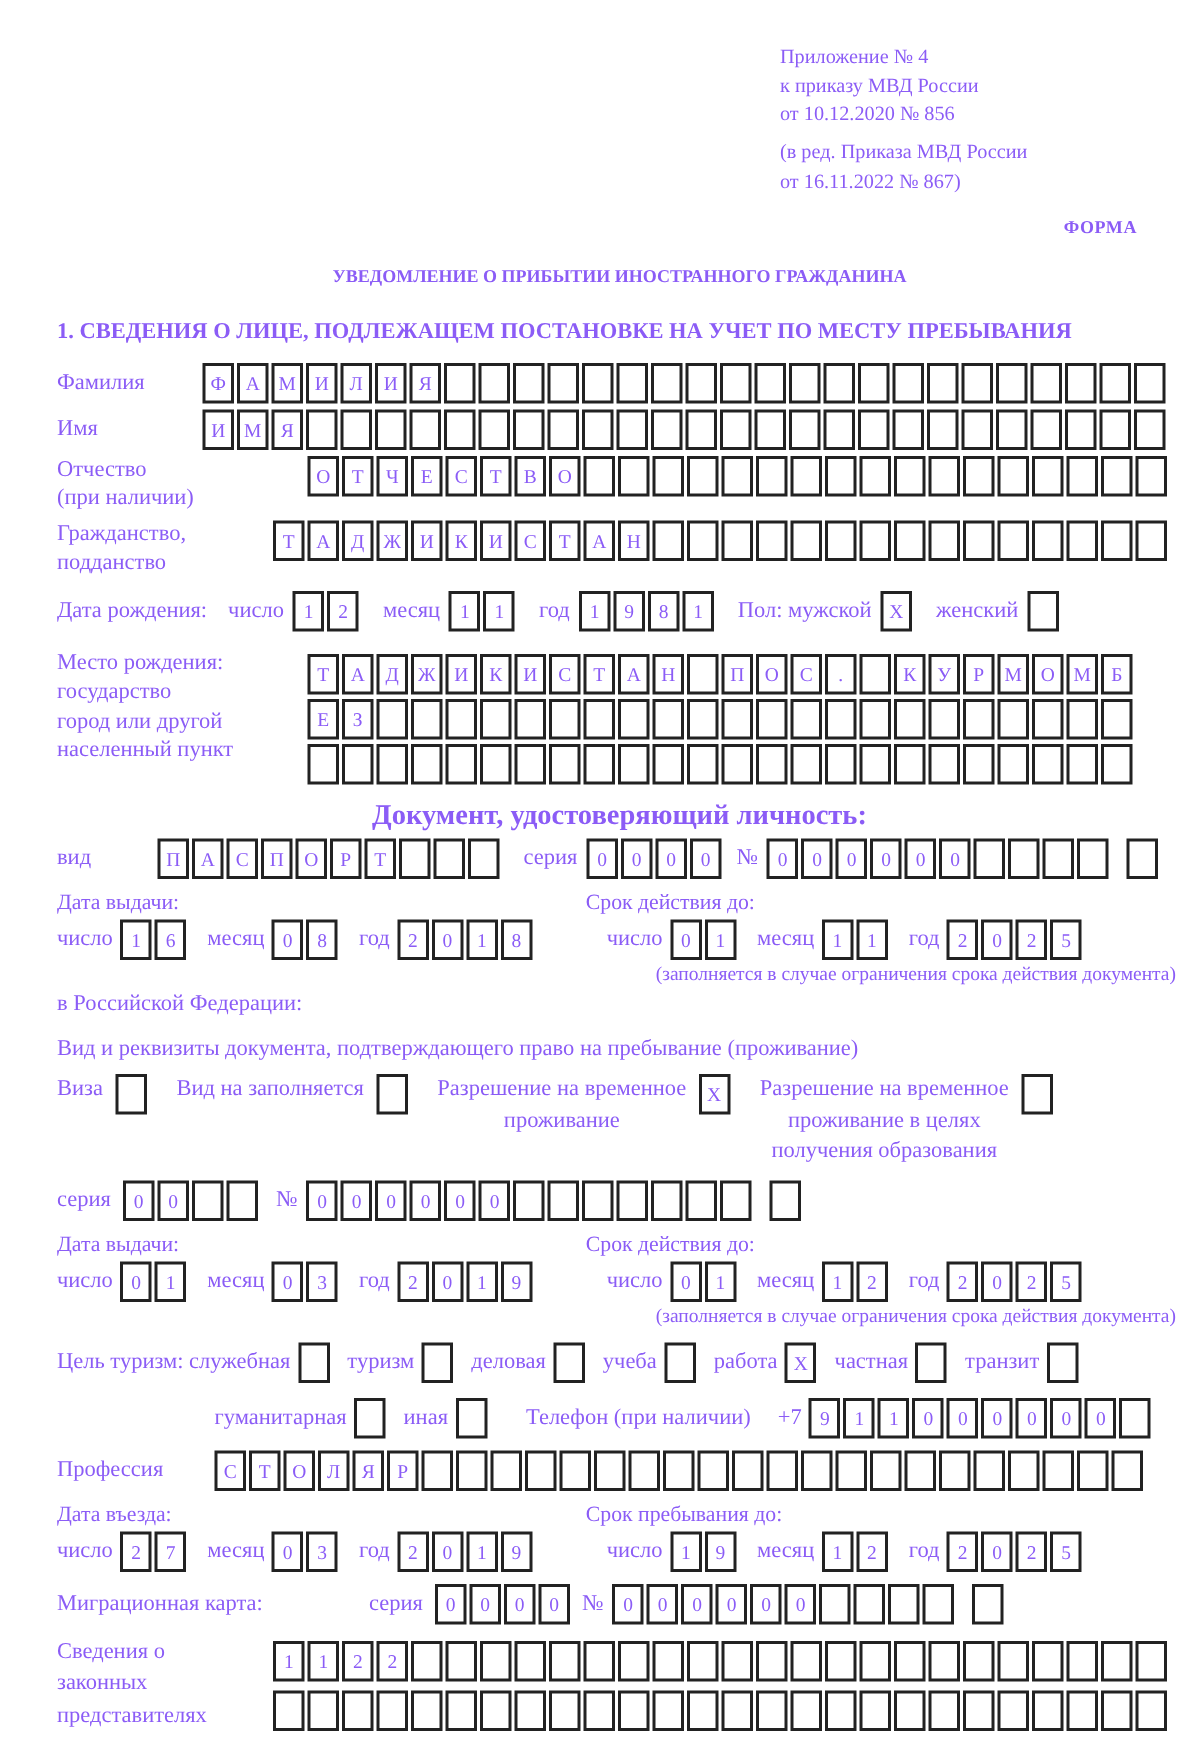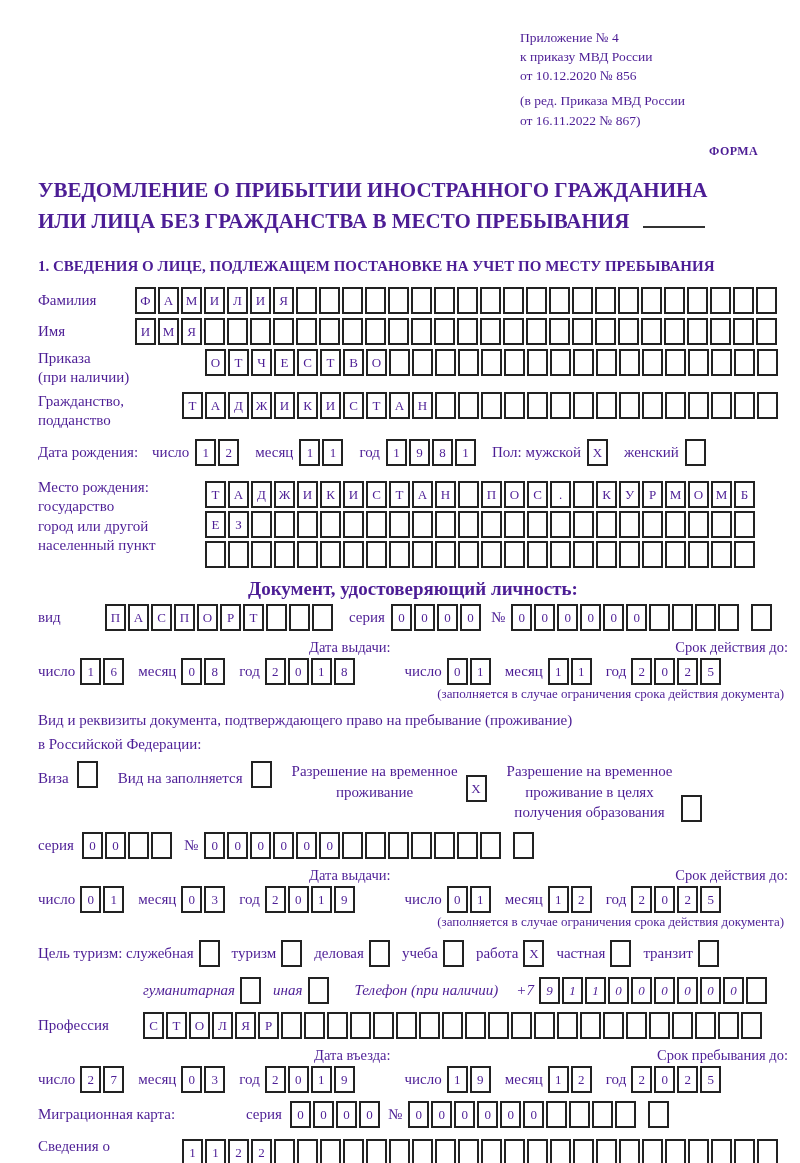--- a/index.html
+++ b/index.html
@@ -1,47 +1,47 @@
 <!DOCTYPE html>
 <html><head>
 <meta charset="utf-8">
 <style>
   html,body{margin:0;padding:0;background:#fff;}
   .page{position:relative;width:800px;height:1163px;box-sizing:border-box;
-        padding:28px 12px 4px 38px;font-family:"Liberation Serif",serif;color:#4c1d95;
+        padding:28px 12px 4px 38px;font-family:"Liberation Serif",serif;color:#8b5cf6;
         overflow:hidden;background:#fff;}
   .appendix{width:242px;margin-left:auto;margin-right:26px;font-size:13.5px;line-height:1.42;}
   .appendix .gap{margin-top:6px;}
   .forma{text-align:right;margin-right:30px;font-weight:bold;font-size:12px;margin-top:14px;letter-spacing:.4px;}
-  .title{font-weight:bold;font-size:21px;margin-top:16px;line-height:1.5;}
+  .title{text-align:center;font-weight:bold;font-size:12px;margin-top:16px;line-height:1.5;}
   .blank-line{display:inline-block;width:62px;height:4px;border-bottom:2px solid #333;margin-left:14px;}
   .sec{font-weight:bold;font-size:15px;margin-top:20px;margin-bottom:12px;}
   .row{display:flex;align-items:center;margin-top:4px;}
   .row.top{align-items:flex-start;}
   .lbl{font-size:15px;flex:0 0 auto;line-height:1.3;}
   .w97{width:97px;} .w144{width:144px;} .w167{width:167px;} .w67{width:67px;} .w105{width:105px;}
   .cells{white-space:nowrap;flex:0 0 auto;}
   .cell{display:inline-block;width:17px;height:23px;border:2px solid #222;margin-right:2px;
         text-align:center;font-size:13px;line-height:23px;vertical-align:middle;background:#fff;
         font-family:"Liberation Serif",serif;}
   .cellrow{margin-top:3px;white-space:nowrap;}
   .doc-head{text-align:center;font-weight:bold;font-size:19px;margin-top:10px;margin-bottom:2px;}
   .inl{font-size:15px;margin:0 6px 0 14px;flex:0 0 auto;}
   .dates-head{display:flex;margin-top:8px;font-size:14.5px;}
-  .dates-head .dh{width:47%;text-align:right;}
+  .dates-head .dh{width:47%;text-align:left;}
   .dates-head .dh.right{width:53%;}
   .dates-row{display:flex;align-items:center;margin-top:2px;}
   .dgroup{display:flex;align-items:center;width:47%;}
   .dgroup.right{width:53%;padding-left:14px;box-sizing:border-box;}
   .dg-lbl{font-size:15px;margin-right:5px;}
   .dg-sep{margin-left:12px;}
   .note-right{text-align:right;font-size:13px;margin-top:1px;margin-right:4px;}
   .plain{font-size:15px;margin-top:8px;line-height:1.45;}
   .cb-row{display:flex;align-items:flex-start;margin-top:6px;font-size:15px;}
-  .cb-item{display:flex;align-items:flex-end;margin-right:18px;}
+  .cb-item{display:flex;align-items:flex-start;margin-right:18px;}
   .cb-item .txt{margin-right:8px;line-height:1.35;}
   .cb-item .txt.center{text-align:center;}
   .spacer10{display:inline-block;width:10px;}
   .purpose-row{display:flex;align-items:center;margin-top:10px;font-size:15px;flex-wrap:nowrap;}
   .purpose-row .t{margin-right:5px;white-space:nowrap;}
   .purpose-row .cells{margin-right:10px;}
   .guard{display:flex;align-items:flex-start;margin-top:8px;}
   .guard .lblcol{width:144px;font-size:15px;line-height:1.42;}
 </style>
 </head>
@@ -54,40 +54,37 @@
     <div>к приказу МВД России</div>
     <div>от 10.12.2020 № 856</div>
     <div class="gap">(в ред. Приказа МВД России</div>
     <div>от 16.11.2022 № 867)</div>
   </div>
 
   <div class="forma">ФОРМА</div>
 
   <div class="title">
     <div>УВЕДОМЛЕНИЕ О ПРИБЫТИИ ИНОСТРАННОГО ГРАЖДАНИНА</div>
-    <div>
-      <span>ИЛИ ЛИЦА БЕЗ ГРАЖДАНСТВА В МЕСТО ПРЕБЫВАНИЯ</span><span class="blank-line"></span>
-    </div>
   </div>
 
   <div class="sec">1. СВЕДЕНИЯ О ЛИЦЕ, ПОДЛЕЖАЩЕМ ПОСТАНОВКЕ НА УЧЕТ ПО МЕСТУ ПРЕБЫВАНИЯ</div>
 
   <div class="row">
     <span class="lbl w97">Фамилия</span>
     <span class="cells"><span class="cell">Ф</span><span class="cell">А</span><span class="cell">М</span><span class="cell">И</span><span class="cell">Л</span><span class="cell">И</span><span class="cell">Я</span><span class="cell"></span><span class="cell"></span><span class="cell"></span><span class="cell"></span><span class="cell"></span><span class="cell"></span><span class="cell"></span><span class="cell"></span><span class="cell"></span><span class="cell"></span><span class="cell"></span><span class="cell"></span><span class="cell"></span><span class="cell"></span><span class="cell"></span><span class="cell"></span><span class="cell"></span><span class="cell"></span><span class="cell"></span><span class="cell"></span><span class="cell"></span></span>
   </div>
 
   <div class="row">
     <span class="lbl w97">Имя</span>
     <span class="cells"><span class="cell">И</span><span class="cell">М</span><span class="cell">Я</span><span class="cell"></span><span class="cell"></span><span class="cell"></span><span class="cell"></span><span class="cell"></span><span class="cell"></span><span class="cell"></span><span class="cell"></span><span class="cell"></span><span class="cell"></span><span class="cell"></span><span class="cell"></span><span class="cell"></span><span class="cell"></span><span class="cell"></span><span class="cell"></span><span class="cell"></span><span class="cell"></span><span class="cell"></span><span class="cell"></span><span class="cell"></span><span class="cell"></span><span class="cell"></span><span class="cell"></span><span class="cell"></span></span>
   </div>
 
   <div class="row top">
     <span class="lbl w167">
-      <div>Приказа</div>
+      <div>Отчество</div>
       <div>(при наличии)</div>
     </span>
     <span class="cells"><span class="cell">О</span><span class="cell">Т</span><span class="cell">Ч</span><span class="cell">Е</span><span class="cell">С</span><span class="cell">Т</span><span class="cell">В</span><span class="cell">О</span><span class="cell"></span><span class="cell"></span><span class="cell"></span><span class="cell"></span><span class="cell"></span><span class="cell"></span><span class="cell"></span><span class="cell"></span><span class="cell"></span><span class="cell"></span><span class="cell"></span><span class="cell"></span><span class="cell"></span><span class="cell"></span><span class="cell"></span><span class="cell"></span><span class="cell"></span></span>
   </div>
 
   <div class="row top">
     <span class="lbl w144">
       <div>Гражданство,</div>
       <div>подданство</div>
     </span>
@@ -152,22 +149,22 @@
       <span class="dg-lbl">число</span>
       <span class="cells"><span class="cell">0</span><span class="cell">1</span></span>
       <span class="dg-lbl dg-sep">месяц</span>
       <span class="cells"><span class="cell">1</span><span class="cell">1</span></span>
       <span class="dg-lbl dg-sep">год</span>
       <span class="cells"><span class="cell">2</span><span class="cell">0</span><span class="cell">2</span><span class="cell">5</span></span>
     </span>
   </div>
   <div class="note-right">(заполняется в случае ограничения срока действия документа)</div>
 
+  <div class="plain" style="margin-top:2px;">в Российской Федерации:</div>
   <div class="plain">Вид и реквизиты документа, подтверждающего право на пребывание (проживание)</div>
-  <div class="plain" style="margin-top:2px;">в Российской Федерации:</div>
 
   <div class="cb-row">
     <span class="cb-item">
       <span class="txt">Виза</span>
       <span class="cells"><span class="cell"></span></span>
     </span>
     <span class="cb-item">
       <span class="txt">Вид на заполняется</span>
       <span class="cells"><span class="cell"></span></span>
     </span>
@@ -231,21 +228,21 @@
     <span class="t">учеба</span>
     <span class="cells"><span class="cell"></span></span>
     <span class="t">работа</span>
     <span class="cells"><span class="cell">X</span></span>
     <span class="t">частная</span>
     <span class="cells"><span class="cell"></span></span>
     <span class="t">транзит</span>
     <span class="cells"><span class="cell"></span></span>
   </div>
 
-  <div class="purpose-row" style="margin-left:105px;font-style:italic;">
+  <div class="purpose-row" style="margin-left:105px;">
     <span class="t">гуманитарная</span>
     <span class="cells"><span class="cell"></span></span>
     <span class="t">иная</span>
     <span class="cells" style="margin-right:24px;"><span class="cell"></span></span>
     <span class="t" style="margin-right:18px;">Телефон (при наличии)</span>
     <span class="t">+7</span>
     <span class="cells"><span class="cell">9</span><span class="cell">1</span><span class="cell">1</span><span class="cell">0</span><span class="cell">0</span><span class="cell">0</span><span class="cell">0</span><span class="cell">0</span><span class="cell">0</span><span class="cell"></span></span>
   </div>
 
   <div class="row" style="margin-top:8px;">

